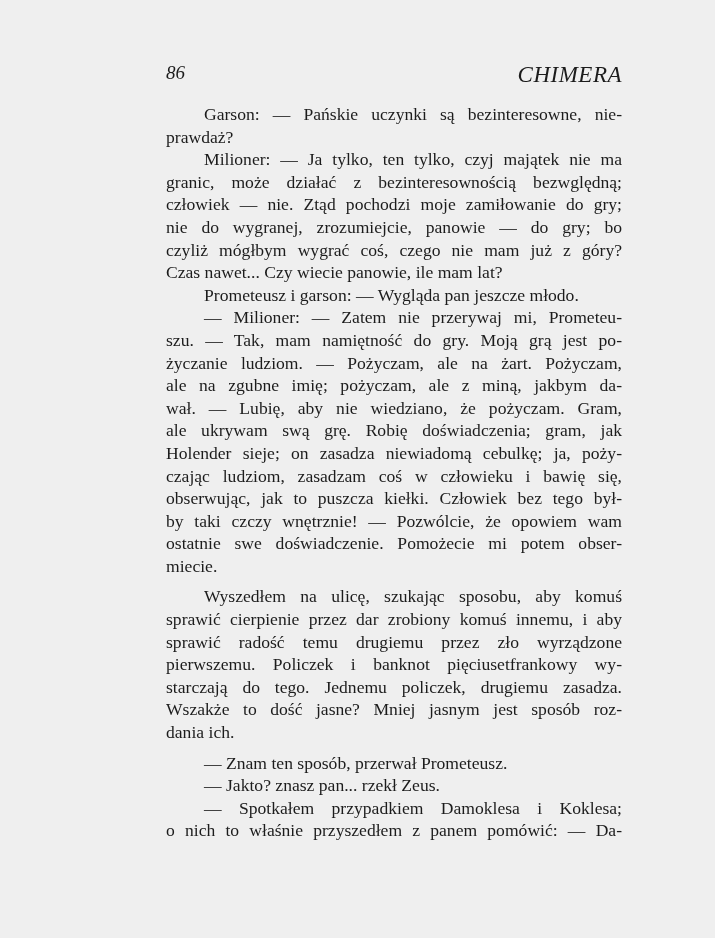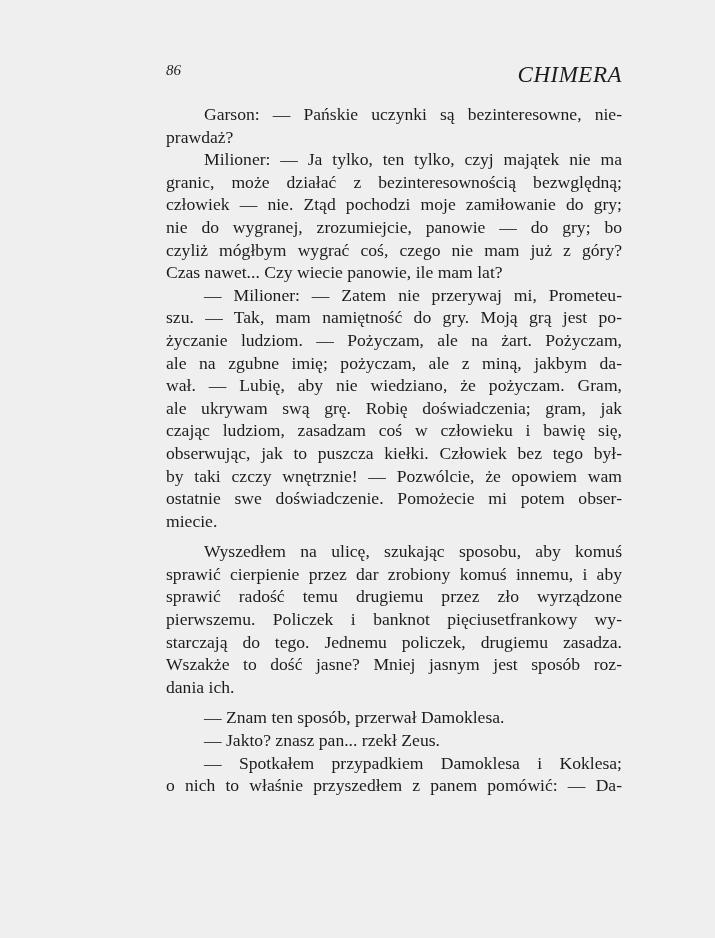--- a/index.html
+++ b/index.html
@@ -10,21 +10,21 @@
     overflow: hidden;
     font-family: "Liberation Serif", "DejaVu Serif", serif;
     color: #1c1c1c;
   }
   .header {
     position: absolute; left: 166px; top: 62px; width: 456px;
     height: 26px;
   }
   .page-num {
     position: absolute; left: 0; top: 0;
-    font-style: italic; font-size: 15px;
+    font-style: italic; font-size: 19px;
   }
   .running-head {
     position: absolute; right: 0; top: 0;
     font-style: italic; font-size: 23px; letter-spacing: 0.5px;
   }
   .body-text {
     position: absolute; left: 166px; top: 103px; width: 456px;
     font-size: 17.6px; line-height: 22.6px;
     text-align: justify;
     hyphens: manual;
@@ -48,43 +48,47 @@
     </div>
     <div class="para">
       <span class="line first">Milioner: — Ja tylko, ten tylko, czyj majątek nie ma</span>
       <span class="line">granic, może działać z bezinteresownością bezwględną;</span>
       <span class="line">człowiek — nie. Ztąd pochodzi moje zamiłowanie do gry;</span>
       <span class="line">nie do wygranej, zrozumiejcie, panowie — do gry; bo</span>
       <span class="line">czyliż mógłbym wygrać coś, czego nie mam już z góry?</span>
       <span class="line last">Czas nawet... Czy wiecie panowie, ile mam lat?</span>
     </div>
     <div class="para">
+      <span class="line first last last">Prometeusz i garson: — Wygląda pan jeszcze młodo.</span>
+    </div>
+    <div class="para">
       <span class="line first">— Milioner: — Zatem nie przerywaj mi, Prometeu-</span>
       <span class="line">szu. — Tak, mam namiętność do gry. Moją grą jest po-</span>
       <span class="line">życzanie ludziom. — Pożyczam, ale na żart. Pożyczam,</span>
       <span class="line">ale na zgubne imię; pożyczam, ale z miną, jakbym da-</span>
       <span class="line">wał. — Lubię, aby nie wiedziano, że pożyczam. Gram,</span>
       <span class="line">ale ukrywam swą grę. Robię doświadczenia; gram, jak</span>
+      <span class="line">Holender sieje; on zasadza niewiadomą cebulkę; ja, poży-</span>
       <span class="line">czając ludziom, zasadzam coś w człowieku i bawię się,</span>
       <span class="line">obserwując, jak to puszcza kiełki. Człowiek bez tego był-</span>
       <span class="line">by taki czczy wnętrznie! — Pozwólcie, że opowiem wam</span>
       <span class="line">ostatnie swe doświadczenie. Pomożecie mi potem obser-</span>
       <span class="line last">miecie.</span>
     </div>
     <div class="para gap" style="margin-top: 8px;">
       <span class="line first">Wyszedłem na ulicę, szukając sposobu, aby komuś</span>
       <span class="line">sprawić cierpienie przez dar zrobiony komuś innemu, i aby</span>
       <span class="line">sprawić radość temu drugiemu przez zło wyrządzone</span>
       <span class="line">pierwszemu. Policzek i banknot pięciusetfrankowy wy-</span>
       <span class="line">starczają do tego. Jednemu policzek, drugiemu zasadza.</span>
       <span class="line">Wszakże to dość jasne? Mniej jasnym jest sposób roz-</span>
       <span class="line last">dania ich.</span>
     </div>
     <div class="para gap" style="margin-top: 8px;">
-      <span class="line first last last">— Znam ten sposób, przerwał Damoklesa.</span>
+      <span class="line first last last">— Znam ten sposób, przerwał Prometeusz.</span>
     </div>
     <div class="para">
       <span class="line first last last">— Jakto? znasz pan... rzekł Zeus.</span>
     </div>
     <div class="para">
       <span class="line first">— Spotkałem przypadkiem Damoklesa i Koklesa;</span>
       <span class="line">o nich to właśnie przyszedłem z panem pomówić: — Da-</span>
     </div>
   </div>
 

